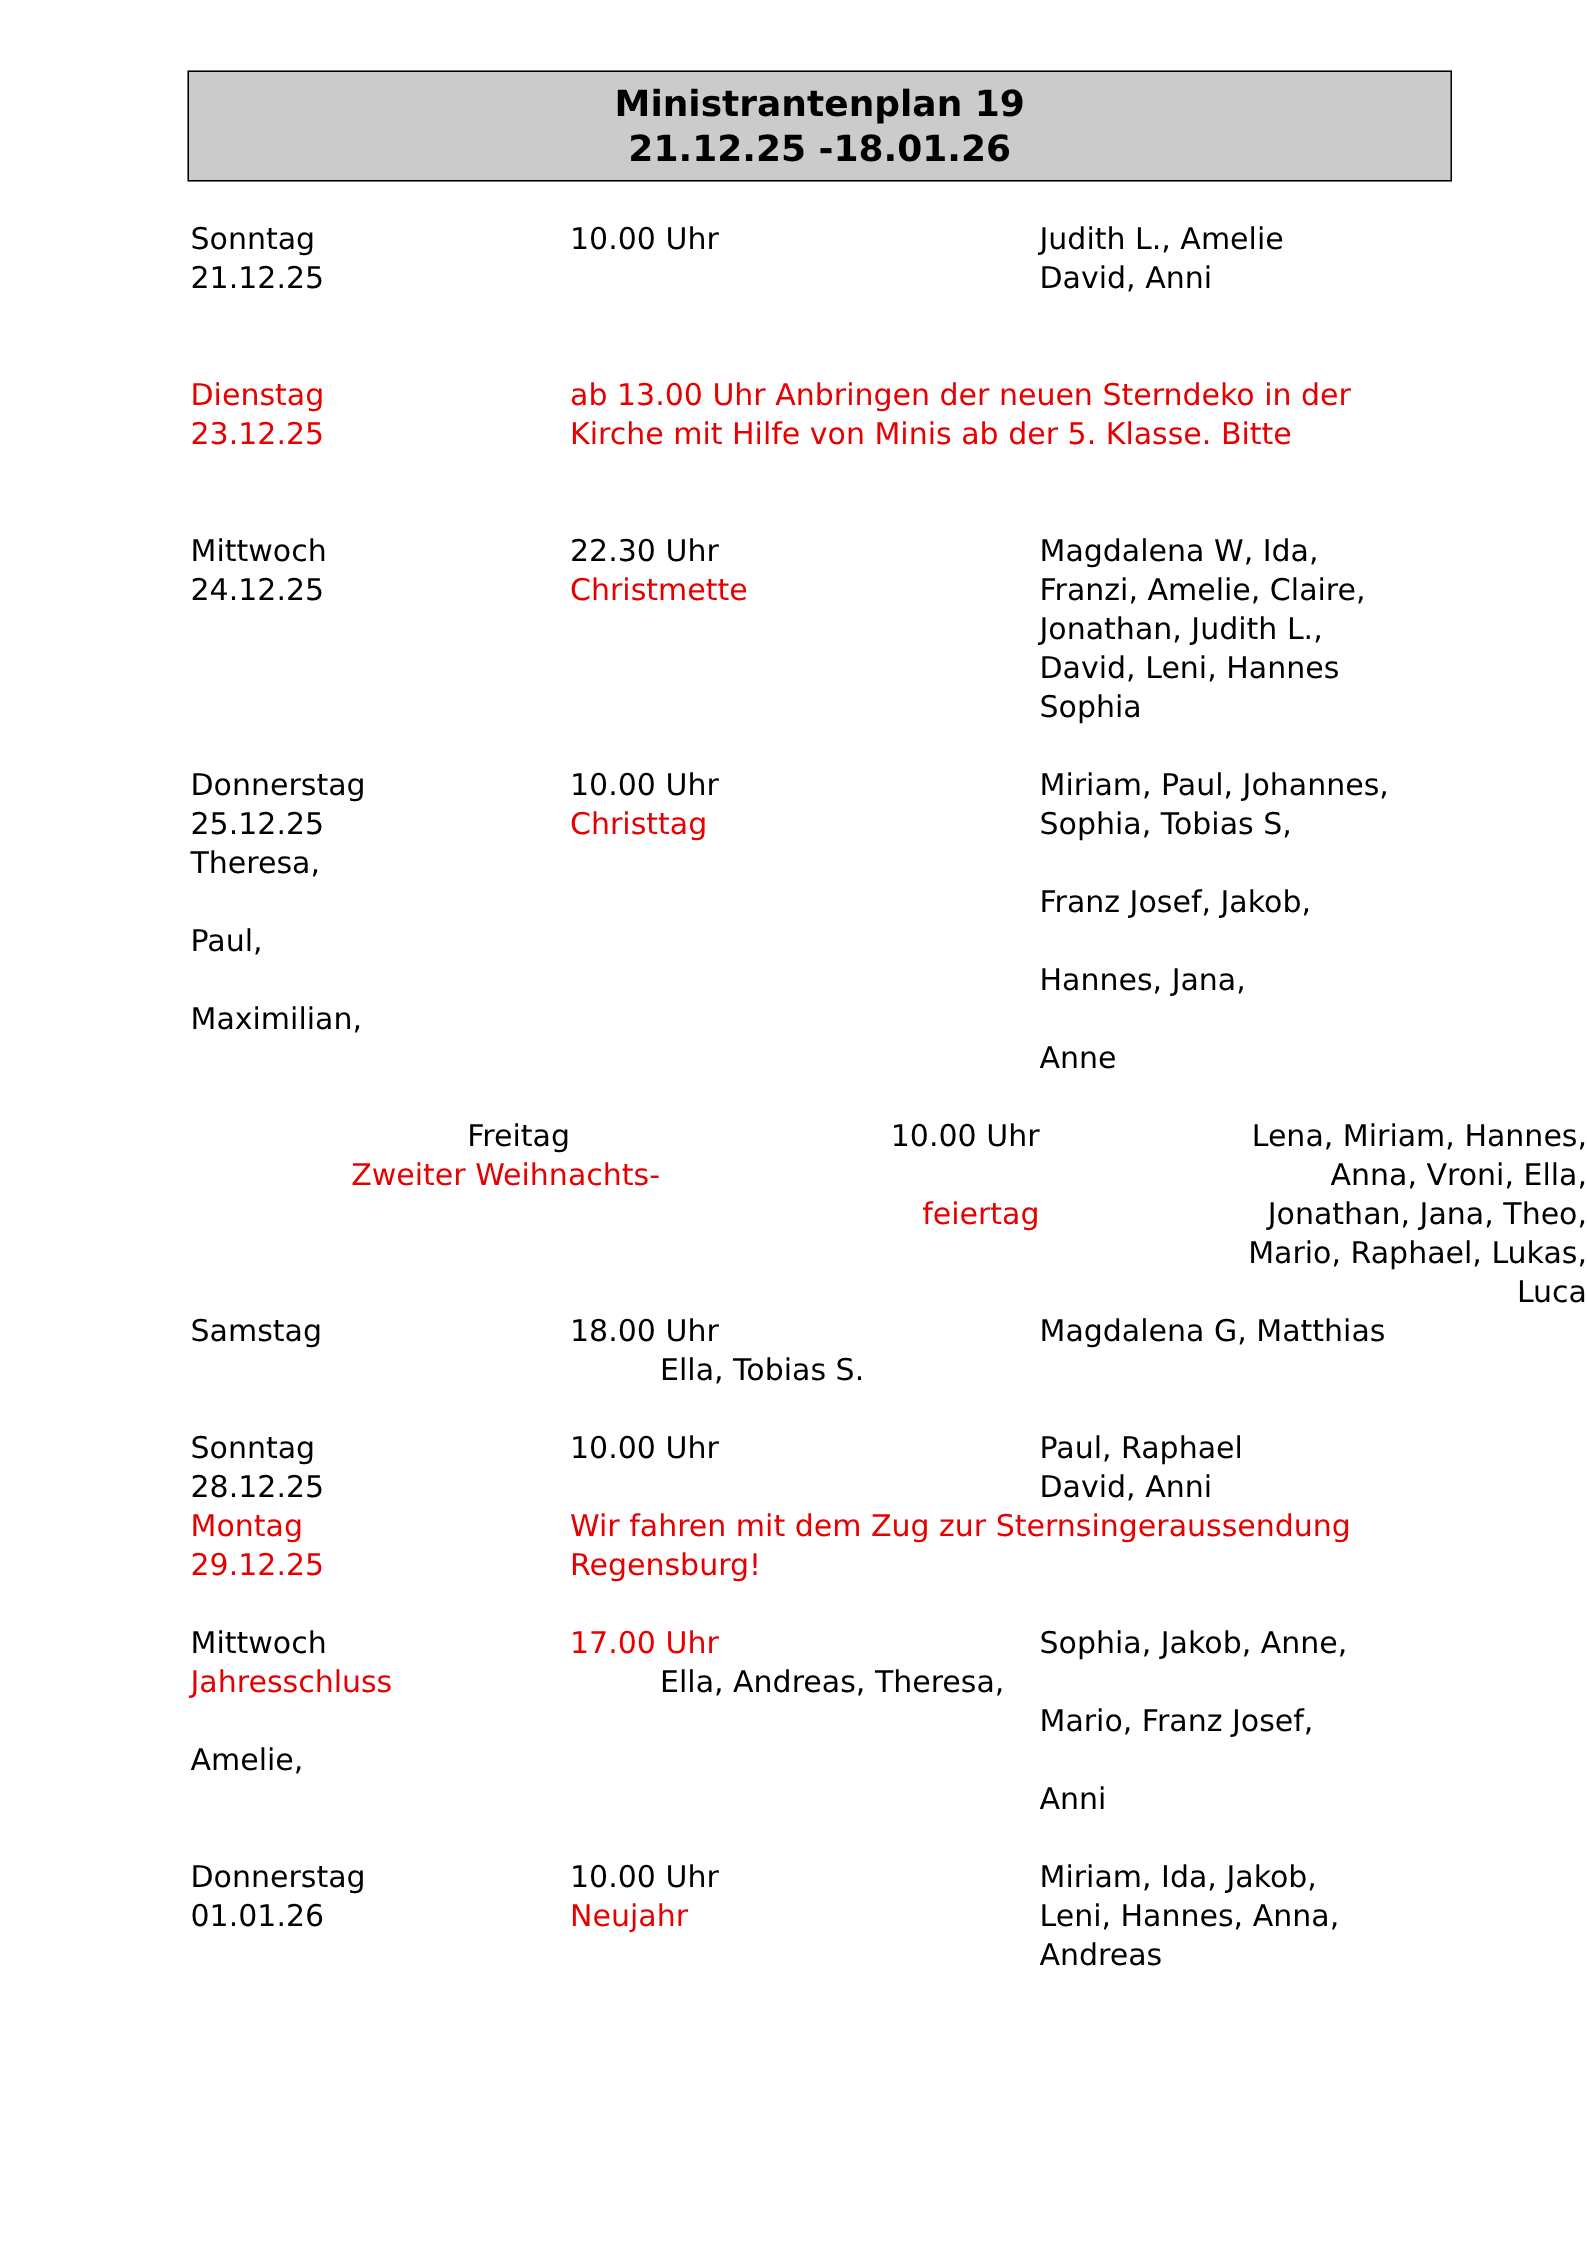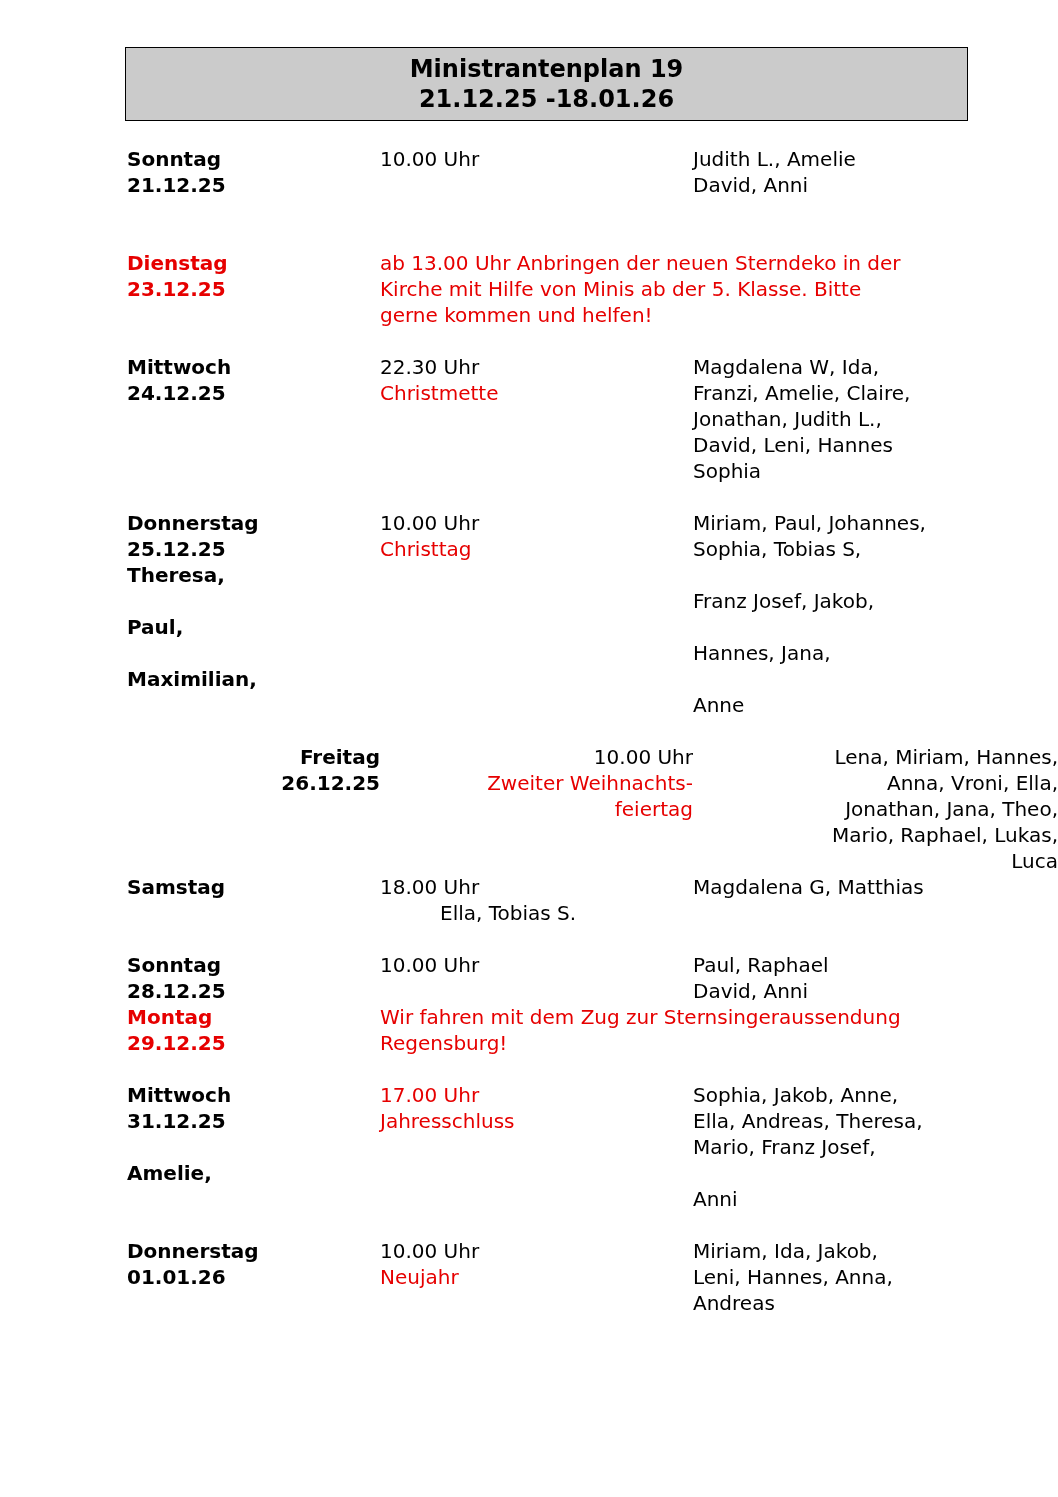--- a/index.html
+++ b/index.html
@@ -34,82 +34,82 @@
   .schedule {
     padding: 25px 0 0 127px;
     font-size: 20px;
   }
   .line {
     display: flex;
     height: 26px;
     line-height: 26px;
     white-space: pre;
   }
-  .c-day   { flex: 0 0 253px; width: 253px; overflow: visible; font-weight: bold; }
+  .c-day   { flex: 0 0 253px; width: 253px; overflow: visible; }
   .c-time  { flex: 0 0 313px; width: 313px; overflow: visible; }
   .c-names { flex: 1 1 auto; }
   .red { color: var(--accent-red, #e60000); }
 </style>
 </head>
 <body>
 
 <div class="page">
   <div class="header-box">
     <div>Ministrantenplan 19</div>
     <div>21.12.25 -18.01.26</div>
   </div>
   <div class="schedule">
       <div style="margin-top: 0px;">
         <div class="line"><span class="c-day">Sonntag</span><span class="c-time">10.00 Uhr</span><span class="c-names">Judith L., Amelie</span></div>
         <div class="line"><span class="c-day">21.12.25</span><span class="c-time"></span><span class="c-names">David, Anni</span></div>
       </div>
       <div style="margin-top: 52px;">
         <div class="line"><span class="c-day red">Dienstag</span><span class="c-time red">ab 13.00 Uhr Anbringen der neuen Sterndeko in der</span><span class="c-names"></span></div>
         <div class="line"><span class="c-day red">23.12.25</span><span class="c-time red">Kirche mit Hilfe von Minis ab der 5. Klasse. Bitte</span><span class="c-names"></span></div>
-        <div class="line"><span class="c-day"></span><span class="c-time red">gerne kommen und helfen!</span><span class="c-names"></span></div>
+        <div class="line"><span class="c-day"></span><span class="c-names"></span></div>
       </div>
       <div style="margin-top: 26px;">
         <div class="line"><span class="c-day">Mittwoch</span><span class="c-time">22.30 Uhr</span><span class="c-names">Magdalena W, Ida,</span></div>
         <div class="line"><span class="c-day">24.12.25</span><span class="c-time red">Christmette</span><span class="c-names">Franzi, Amelie, Claire,</span></div>
         <div class="line"><span class="c-day"></span><span class="c-time"></span><span class="c-names">Jonathan, Judith L.,</span></div>
         <div class="line"><span class="c-day"></span><span class="c-time"></span><span class="c-names">David, Leni, Hannes</span></div>
         <div class="line"><span class="c-day"></span><span class="c-time"></span><span class="c-names">Sophia</span></div>
       </div>
       <div style="margin-top: 26px;">
         <div class="line"><span class="c-day">Donnerstag</span><span class="c-time">10.00 Uhr</span><span class="c-names">Miriam, Paul, Johannes,</span></div>
         <div class="line"><span class="c-day">25.12.25</span><span class="c-time red">Christtag</span><span class="c-names">Sophia, Tobias S,</span></div>
         <div class="line"><span class="c-day">Theresa,</span><span class="c-time"></span><span class="c-names"></span></div>
         <div class="line"><span class="c-day"></span><span class="c-time"></span><span class="c-names">Franz Josef, Jakob,</span></div>
         <div class="line"><span class="c-day">Paul,</span><span class="c-time"></span><span class="c-names"></span></div>
         <div class="line"><span class="c-day"></span><span class="c-time"></span><span class="c-names">Hannes, Jana,</span></div>
         <div class="line"><span class="c-day">Maximilian,</span><span class="c-time"></span><span class="c-names"></span></div>
         <div class="line"><span class="c-day"></span><span class="c-time"></span><span class="c-names">Anne</span></div>
       </div>
       <div style="margin-top: 26px; text-align: right;">
         <div class="line"><span class="c-day">Freitag</span><span class="c-time">10.00 Uhr</span><span class="c-names">Lena, Miriam, Hannes,</span></div>
-        <div class="line"><span class="c-day">26.12.25</span><span class="c-time red">Zweiter Weihnachts-</span><span class="c-names">Anna, Vroni, Ella,</span></div>
+        <div class="line"><span class="c-time red">Zweiter Weihnachts-</span><span class="c-names">Anna, Vroni, Ella,</span></div>
         <div class="line"><span class="c-day"></span><span class="c-time red">feiertag</span><span class="c-names">Jonathan, Jana, Theo,</span></div>
         <div class="line"><span class="c-day"></span><span class="c-time"></span><span class="c-names">Mario, Raphael, Lukas,</span></div>
         <div class="line"><span class="c-day"></span><span class="c-time"></span><span class="c-names">Luca</span></div>
       </div>
       <div style="">
         <div class="line"><span class="c-day">Samstag</span><span class="c-time">18.00 Uhr</span><span class="c-names">Magdalena G, Matthias</span></div>
         <div class="line"><span class="c-time"></span><span class="c-names">Ella, Tobias S.</span></div>
       </div>
       <div style="margin-top: 26px;">
         <div class="line"><span class="c-day">Sonntag</span><span class="c-time">10.00 Uhr</span><span class="c-names">Paul, Raphael</span></div>
         <div class="line"><span class="c-day">28.12.25</span><span class="c-time"></span><span class="c-names">David, Anni</span></div>
       </div>
       <div style="">
         <div class="line"><span class="c-day red">Montag</span><span class="c-time red">Wir fahren mit dem Zug zur Sternsingeraussendung</span><span class="c-names"></span></div>
         <div class="line"><span class="c-day red">29.12.25</span><span class="c-time red">Regensburg!</span><span class="c-names"></span></div>
       </div>
       <div style="margin-top: 26px;">
         <div class="line"><span class="c-day">Mittwoch</span><span class="c-time red">17.00 Uhr</span><span class="c-names">Sophia, Jakob, Anne,</span></div>
-        <div class="line"><span class="c-day">31.12.25</span><span class="c-time red">Jahresschluss</span><span class="c-names">Ella, Andreas, Theresa,</span></div>
+        <div class="line"><span class="c-time red">Jahresschluss</span><span class="c-names">Ella, Andreas, Theresa,</span></div>
         <div class="line"><span class="c-day"></span><span class="c-time"></span><span class="c-names">Mario, Franz Josef,</span></div>
         <div class="line"><span class="c-day">Amelie,</span><span class="c-time"></span><span class="c-names"></span></div>
         <div class="line"><span class="c-day"></span><span class="c-time"></span><span class="c-names">Anni</span></div>
       </div>
       <div style="margin-top: 26px;">
         <div class="line"><span class="c-day">Donnerstag</span><span class="c-time">10.00 Uhr</span><span class="c-names">Miriam, Ida, Jakob,</span></div>
         <div class="line"><span class="c-day">01.01.26</span><span class="c-time red">Neujahr</span><span class="c-names">Leni, Hannes, Anna,</span></div>
         <div class="line"><span class="c-day"></span><span class="c-time"></span><span class="c-names">Andreas</span></div>
       </div>
     </div>

